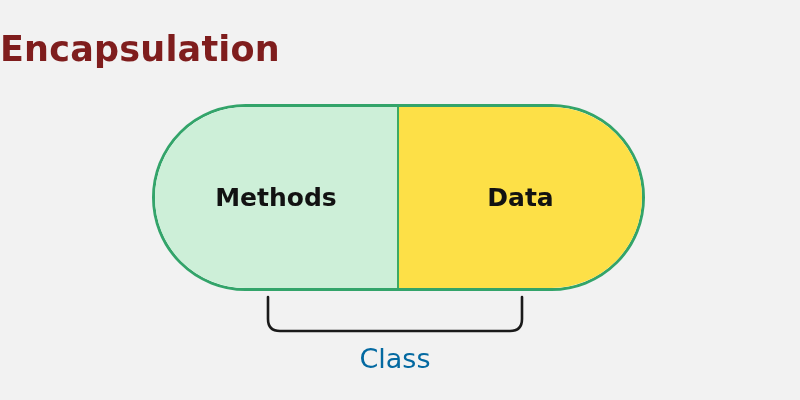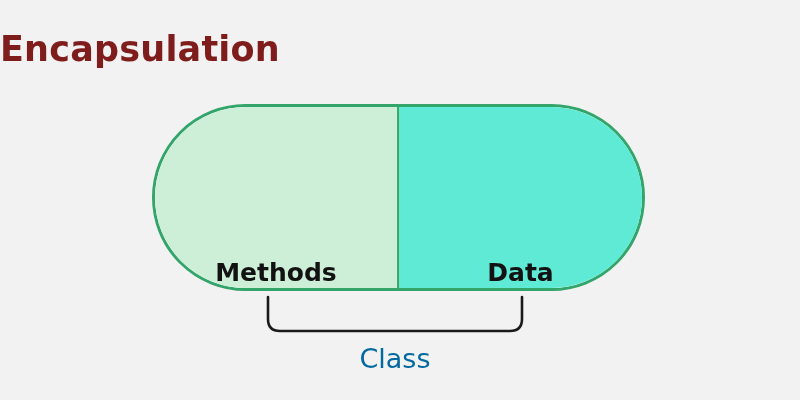--- a/index.html
+++ b/index.html
@@ -43,32 +43,32 @@
     border: 3px solid #33a46a;
     border-radius: 94px;
     background: #ffffff;
     overflow: hidden;
     display: flex;
   }
   .capsule-half {
     position: relative;
     box-sizing: border-box;
     display: flex;
-    align-items: flex-end;
+    align-items: center;
     justify-content: center;
     height: 100%;
   }
   .half-methods {
     width: 247px;
     background: #cdefd8;
     border-right: 2px solid #3faa63;
   }
   .half-data {
     width: 246px;
-    background: #5eead4;
+    background: #fde047;
   }
   .half-label {
     font-size: 25px;
     font-weight: bold;
     color: #121212;
     line-height: 30px;
     user-select: none;
   }
 
   

